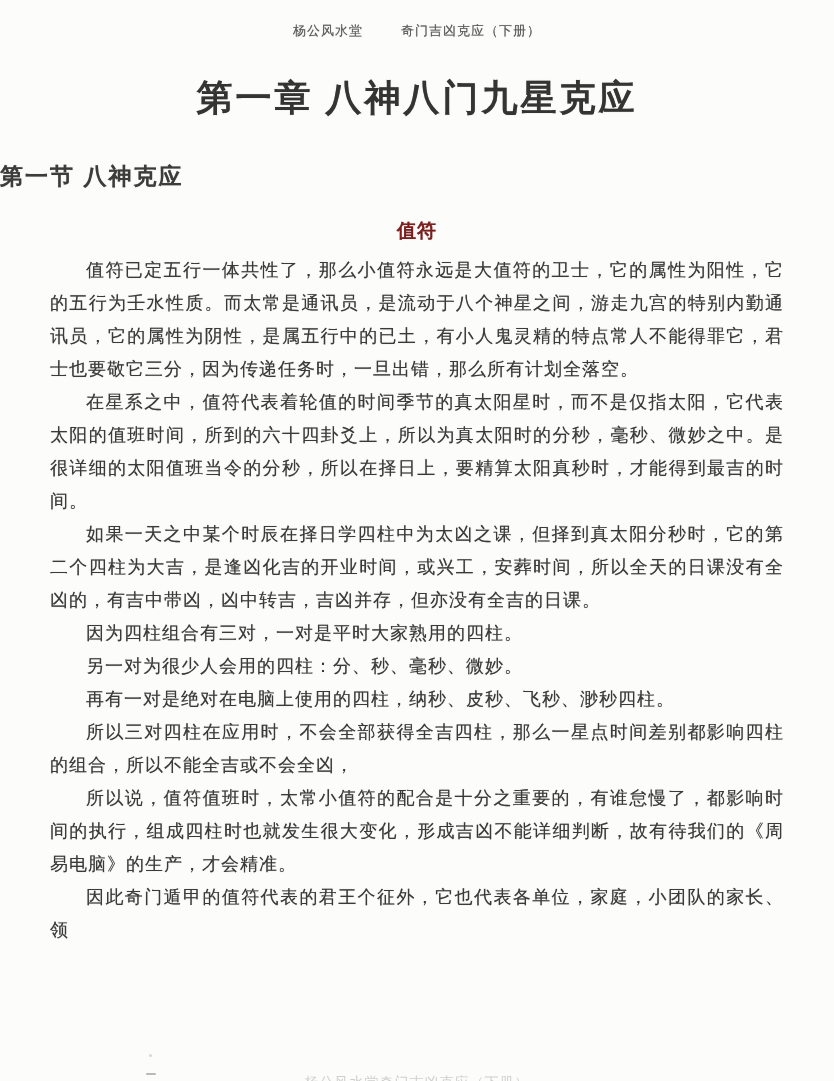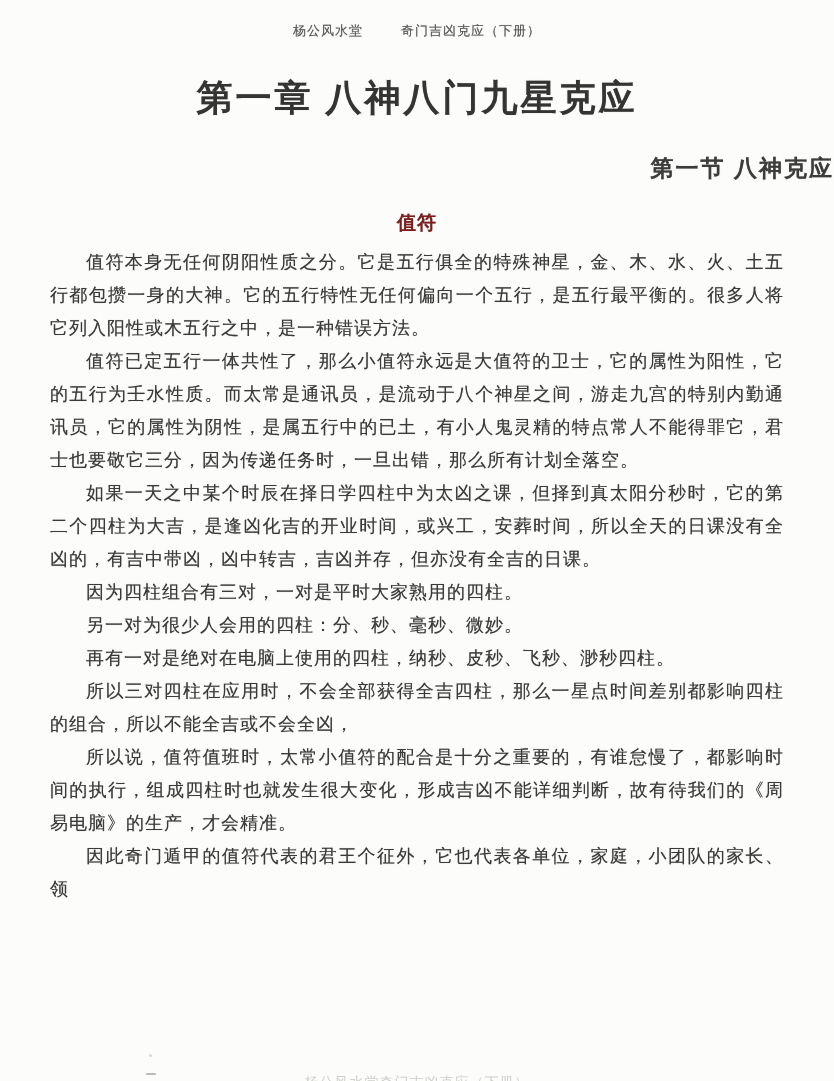--- a/index.html
+++ b/index.html
@@ -30,22 +30,22 @@
   }
   .chapter-title{
     margin:34px 0 0 0;
     text-align:center;
     font-size:36px;
     font-weight:bold;
     letter-spacing:3px;
     color:#343432;
   }
   .section-title{
-    margin:30px 0 0 0;
-    text-align:right;
+    margin:38px 0 0 0;
+    text-align:left;
     font-size:23px;
     font-weight:bold;
     letter-spacing:2px;
     color:#3c3c3a;
     font-family:"Liberation Sans", sans-serif;
   }
   .subsection-title{
     margin:26px 0 0 0;
     text-align:center;
     font-size:19px;
@@ -109,22 +109,22 @@
     <span>奇门吉凶克应（下册）</span>
   </div>
 
   <h1 class="chapter-title scan-text">第一章 八神八门九星克应</h1>
 
   <h2 class="section-title scan-text">第一节 八神克应</h2>
 
   <h3 class="subsection-title scan-text">值符</h3>
 
   <div class="body-text scan-text">
-      <p>值符本身无任何阴阳性质之分。它是五行俱全的特殊神星，金、木、水、火、土五行都包攒一身的大神。它的五行特性无任何偏向一个五行，是五行最平衡的。很多人将它列入阳性或木五行之中，是一种错误方法。</p>
       <p>值符已定五行一体共性了，那么小值符永远是大值符的卫士，它的属性为阳性，它的五行为壬水性质。而太常是通讯员，是流动于八个神星之间，游走九宫的特别内勤通讯员，它的属性为阴性，是属五行中的已土，有小人鬼灵精的特点常人不能得罪它，君士也要敬它三分，因为传递任务时，一旦出错，那么所有计划全落空。</p>
+      <p>在星系之中，值符代表着轮值的时间季节的真太阳星时，而不是仅指太阳，它代表太阳的值班时间，所到的六十四卦爻上，所以为真太阳时的分秒，毫秒、微妙之中。是很详细的太阳值班当令的分秒，所以在择日上，要精算太阳真秒时，才能得到最吉的时间。</p>
       <p>如果一天之中某个时辰在择日学四柱中为太凶之课，但择到真太阳分秒时，它的第二个四柱为大吉，是逢凶化吉的开业时间，或兴工，安葬时间，所以全天的日课没有全凶的，有吉中带凶，凶中转吉，吉凶并存，但亦没有全吉的日课。</p>
       <p>因为四柱组合有三对，一对是平时大家熟用的四柱。</p>
       <p>另一对为很少人会用的四柱：分、秒、毫秒、微妙。</p>
       <p>再有一对是绝对在电脑上使用的四柱，纳秒、皮秒、飞秒、渺秒四柱。</p>
       <p>所以三对四柱在应用时，不会全部获得全吉四柱，那么一星点时间差别都影响四柱的组合，所以不能全吉或不会全凶，</p>
       <p>所以说，值符值班时，太常小值符的配合是十分之重要的，有谁怠慢了，都影响时间的执行，组成四柱时也就发生很大变化，形成吉凶不能详细判断，故有待我们的《周易电脑》的生产，才会精准。</p>
       <p>因此奇门遁甲的值符代表的君王个征外，它也代表各单位，家庭，小团队的家长、领</p>
     </div>
 
   <div class="footer-clip">

